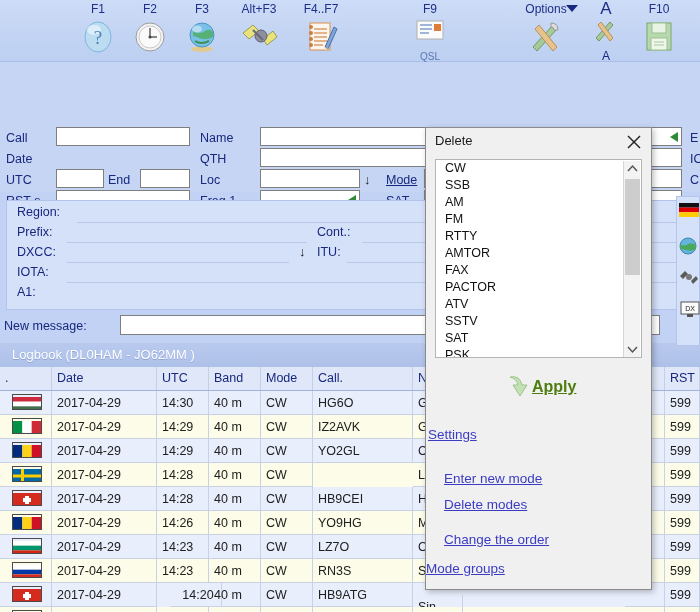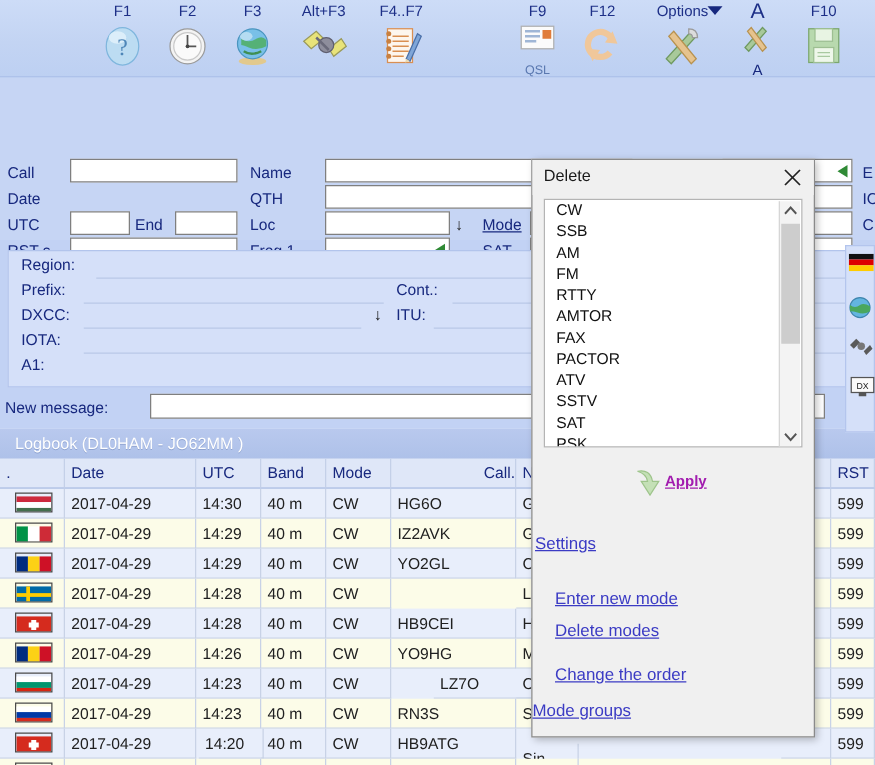--- a/index.html
+++ b/index.html
@@ -150,22 +150,22 @@
   .sb-btn{ position:absolute; left:0; width:17px; height:17px; }
   #sb-thumb{
     position:absolute; left:1px; top:18px; width:15px; height:96px;
     background:#cdcdcd;
   }
   #apply-row{
     position:absolute; left:0; top:245px; width:225px; height:34px;
   }
   #apply-ico{ position:absolute; left:80px; top:1px; }
   #apply-label{
-    position:absolute; left:106px; top:5px; font-size:12px;
-    color:#a21caf; font-weight:bold; 
+    position:absolute; left:106px; top:5px; font-size:16px;
+    color:#4d7c0f; font-weight:bold; 
   }
   #apply-label u{ text-decoration:underline; }
   .dlg-link{
     position:absolute; font-size:13.5px; color:#3b3bc4;
     text-decoration:underline; cursor:pointer; white-space:nowrap;
   }
 </style>
 </head>
 <body>
 
@@ -257,30 +257,20 @@
             <rect x="8" y="5" width="12" height="2"></rect>
             <rect x="8" y="9" width="12" height="2"></rect>
             <rect x="8" y="13" width="9" height="2"></rect>
           </g>
         <rect x="22" y="5" width="7" height="7" fill="#e07c3a"></rect>
       </svg>
       <span style="position:absolute;left:0;right:0;bottom:-1px;font-size:10px;color:#5a78b0">QSL</span>
     </span>
   </div>
 
-  <div class="tb-item" style="left:456px;width:52px">
-    <span class="tb-key">F12</span>
-    <span class="tb-ico">
-      <svg width="36" height="36" viewBox="0 0 36 36">
-        <path d="M26 14 a10 10 0 1 0 -2 9" fill="none" stroke="#f0c79a" stroke-width="5"></path>
-        <polygon points="26,6 30,16 20,15" fill="#f0c79a"></polygon>
-        <polygon points="10,30 6,20 16,21" fill="#f0c79a"></polygon>
-      </svg>
-    </span>
-  </div>
 
   <div class="tb-item" style="left:508px;width:76px">
     <span class="tb-key">Options</span>
     <span style="position:absolute;right:6px;top:5px;width:0;height:0;border-left:6px solid transparent;border-right:6px solid transparent;border-top:7px solid #17287e"></span>
     <span class="tb-ico">
       <svg width="38" height="36" viewBox="0 0 38 36">
         <polygon points="6,28 10,32 30,10 26,6" fill="#a8c99a" stroke="#6f9a61"></polygon>
         <polygon points="30,28 26,32 8,10 12,6" fill="#e6c38e" stroke="#b8924f"></polygon>
         <path d="M24 4 q7 0 7 7 l-4 0 q0 -3 -3 -3Z" fill="#dcdcdc" stroke="#9a9a9a"></path>
       </svg>
@@ -415,21 +405,21 @@
 <div id="newmsg-field"></div>
 
 <div id="logbook">
   <div id="logbook-title">Logbook  (DL0HAM - JO62MM )</div>
   <div id="tbl-head">
       <div class="th" style="left: 0px; width: 52px;">.</div>
       <div class="th" style="left: 52px; width: 105px;">Date</div>
       <div class="th" style="left: 157px; width: 52px;">UTC</div>
       <div class="th" style="left: 209px; width: 52px;">Band</div>
       <div class="th" style="left: 261px; width: 52px;">Mode</div>
-      <div class="th" style="left: 313px; width: 100px; text-align: right;">Call.</div>
+      <div class="th" style="left: 313px; width: 100px;">Call.</div>
       <div class="th" style="left: 413px; width: 50px;">Na</div>
       <div class="th" style="left: 625px; width: 40px;">r</div>
       <div class="th" style="left: 665px; width: 35px;">RST</div>
     </div>
   <div id="tbl-body">
       <div class="row even" style="top: 48px;">
         <div class="cell flagcell" style="left: 0px; width: 52px;">
           <span class="flag"><svg width="28" height="14" viewBox="0 0 28 14">
               <rect y="0" width="28" height="4.67" fill="#cd2a3e"></rect>
               <rect y="4.67" width="28" height="4.67" fill="#ffffff"></rect>
@@ -535,21 +525,21 @@
           <span class="flag"><svg width="28" height="14" viewBox="0 0 28 14">
               <rect y="0" width="28" height="4.67" fill="#ffffff"></rect>
               <rect y="4.67" width="28" height="4.67" fill="#00966e"></rect>
               <rect y="9.34" width="28" height="4.66" fill="#d62612"></rect>
             </svg></span>
         </div>
         <div class="cell" style="left: 52px; width: 105px;">2017-04-29</div>
         <div class="cell" style="left: 157px; width: 52px;">14:23</div>
         <div class="cell" style="left: 209px; width: 52px;">40 m</div>
         <div class="cell" style="left: 261px; width: 52px;">CW</div>
-        <div class="cell" style="left: 313px; width: 100px; margin-left: 34px;">LZ7O</div>
+        <div class="cell" style="left: 313px; width: 100px;">LZ7O</div>
         <div class="cell" style="left: 413px; width: 50px;">Og</div>
         <div class="cell" style="left: 625px; width: 40px;">LE</div>
         <div class="cell" style="left: 665px; width: 35px;">599</div>
       </div>
       <div class="row odd" style="top: 216px;">
         <div class="cell flagcell" style="left: 0px; width: 52px;">
           <span class="flag"><svg width="28" height="14" viewBox="0 0 28 14">
               <rect y="0" width="28" height="4.67" fill="#ffffff"></rect>
               <rect y="4.67" width="28" height="4.67" fill="#0039a6"></rect>
               <rect y="9.34" width="28" height="4.66" fill="#d52b1e"></rect>
@@ -566,21 +556,21 @@
       </div>
       <div class="row even" style="top: 240px;">
         <div class="cell flagcell" style="left: 0px; width: 52px;">
           <span class="flag"><svg width="28" height="14" viewBox="0 0 28 14">
               <rect width="28" height="14" fill="#d52b1e"></rect>
               <rect x="12" y="3" width="4" height="8" fill="#fff"></rect>
               <rect x="10" y="5" width="8" height="4" fill="#fff"></rect>
             </svg></span>
         </div>
         <div class="cell" style="left: 52px; width: 105px;">2017-04-29</div>
-        <div class="cell" style="left: 159px; width: 52px;">14:20</div>
+        <div class="cell" style="left: 170px; width: 52px; text-align: center;">14:20</div>
         <div class="cell" style="left: 209px; width: 52px;">40 m</div>
         <div class="cell" style="left: 261px; width: 52px;">CW</div>
         <div class="cell" style="left: 313px; width: 100px;">HB9ATG</div>
         <div class="cell" style="left: 413px; width: 50px; margin-top: 12px;">Sin</div>
         <div class="cell" style="left: 625px; width: 40px;"></div>
         <div class="cell" style="left: 665px; width: 35px;">599</div>
       </div>
       <div class="row odd" style="top: 264px;">
         <div class="cell flagcell" style="left: 0px; width: 52px;">
           <span class="flag"></span>

